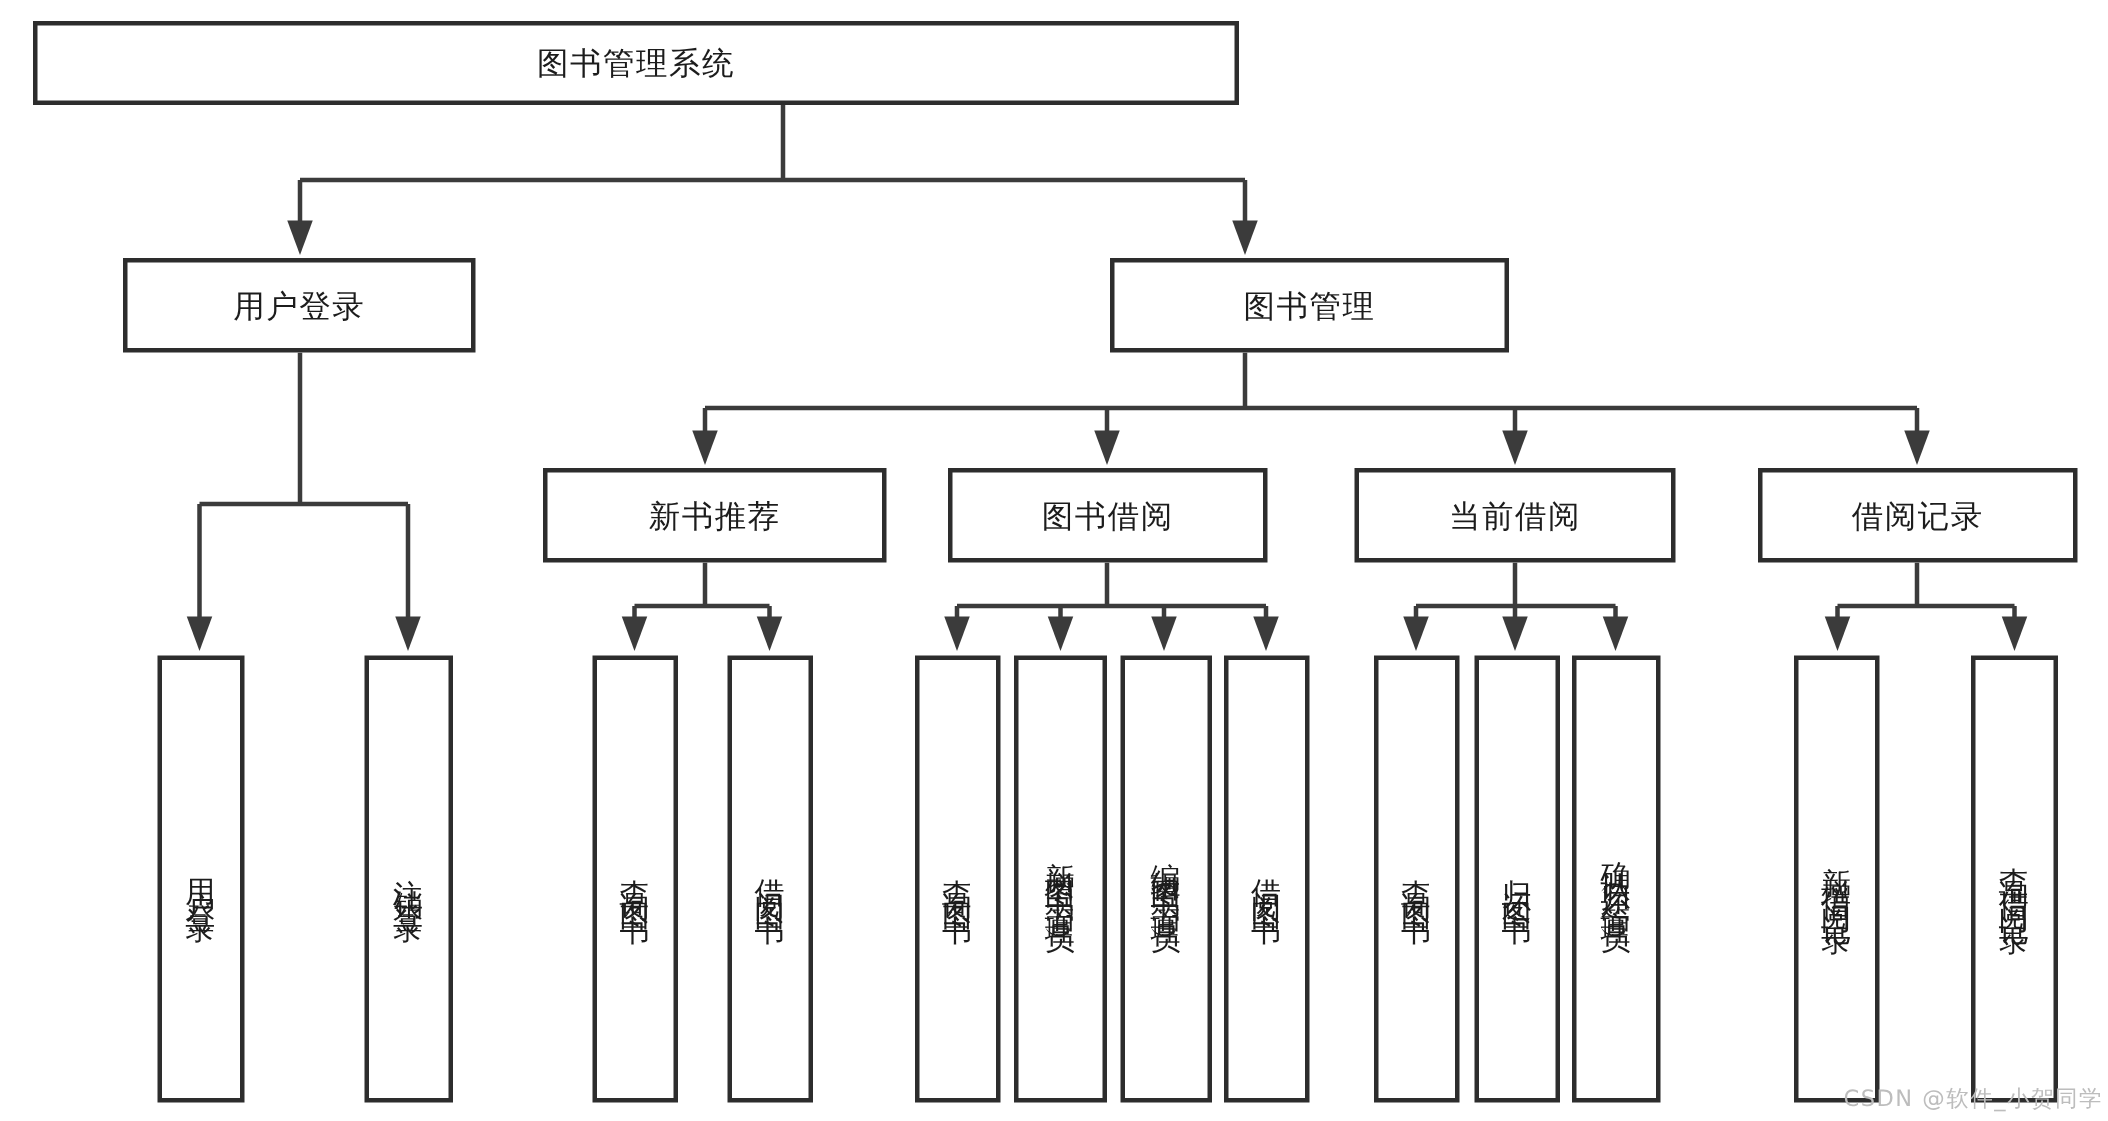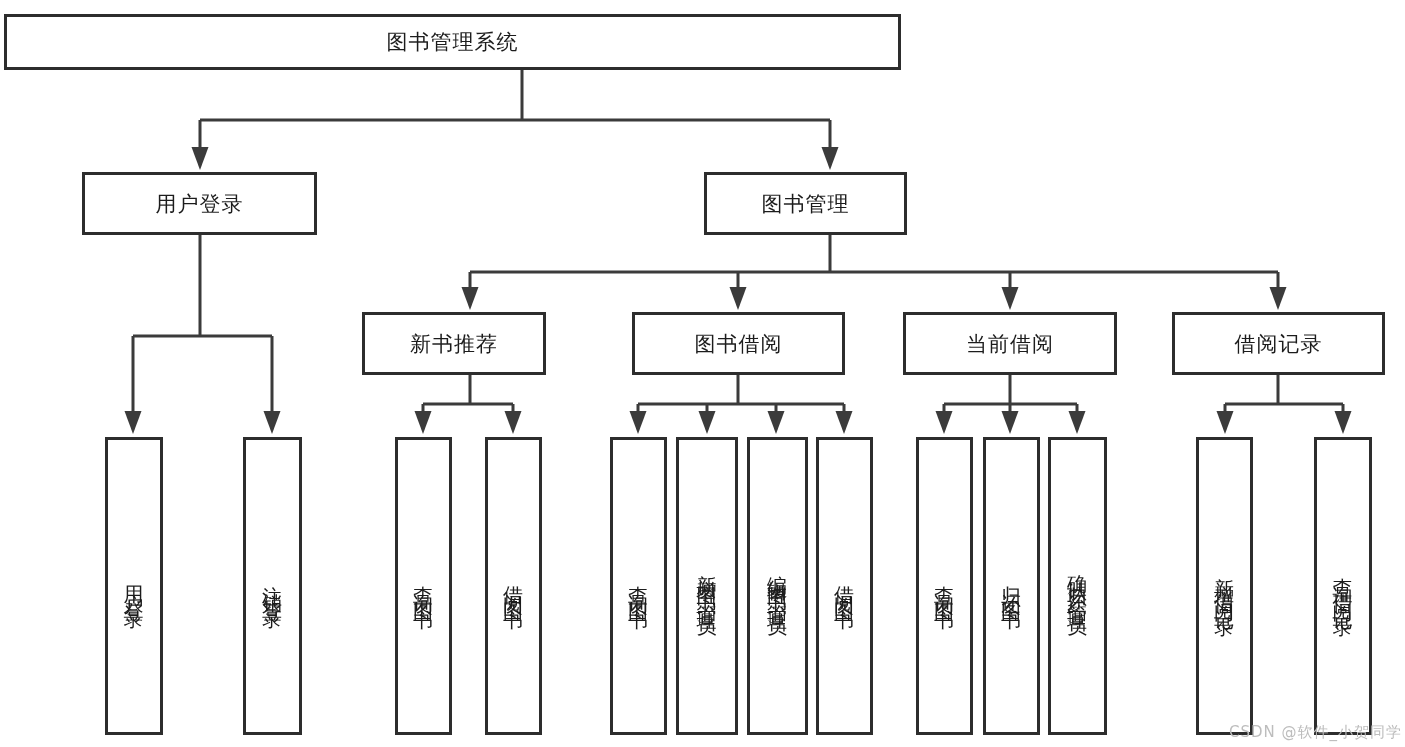--- a/index.html
+++ b/index.html
@@ -85,32 +85,32 @@
       <polygon points="767.5,411 784.5,411 776,434"></polygon>
       <polygon points="835.5,411 852.5,411 844,434"></polygon>
       <polygon points="935.5,411 952.5,411 944,434"></polygon>
       <polygon points="1001.5,411 1018.5,411 1010,434"></polygon>
       <polygon points="1068.5,411 1085.5,411 1077,434"></polygon>
       <polygon points="1216.5,411 1233.5,411 1225,434"></polygon>
       <polygon points="1334.5,411 1351.5,411 1343,434"></polygon>
     </g>
   </svg>
 
-  <div class="node h" style="left:4px;top:14px;width:897px;height:56px">
+  <div class="node h" style="left:22px;top:14px;width:804px;height:56px">
     <span>图书管理系统</span>
   </div>
 
   <div class="node h" style="left:82px;top:172px;width:235px;height:63px">
     <span>用户登录</span>
   </div>
-  <div class="node h" style="left:704px;top:172px;width:203px;height:63px">
+  <div class="node h" style="left:740px;top:172px;width:266px;height:63px">
     <span>图书管理</span>
   </div>
 
-  <div class="node h" style="left:362px;top:312px;width:184px;height:63px">
+  <div class="node h" style="left:362px;top:312px;width:229px;height:63px">
     <span>新书推荐</span>
   </div>
   <div class="node h" style="left:632px;top:312px;width:213px;height:63px">
     <span>图书借阅</span>
   </div>
   <div class="node h" style="left:903px;top:312px;width:214px;height:63px">
     <span>当前借阅</span>
   </div>
   <div class="node h" style="left:1172px;top:312px;width:213px;height:63px">
     <span>借阅记录</span>

